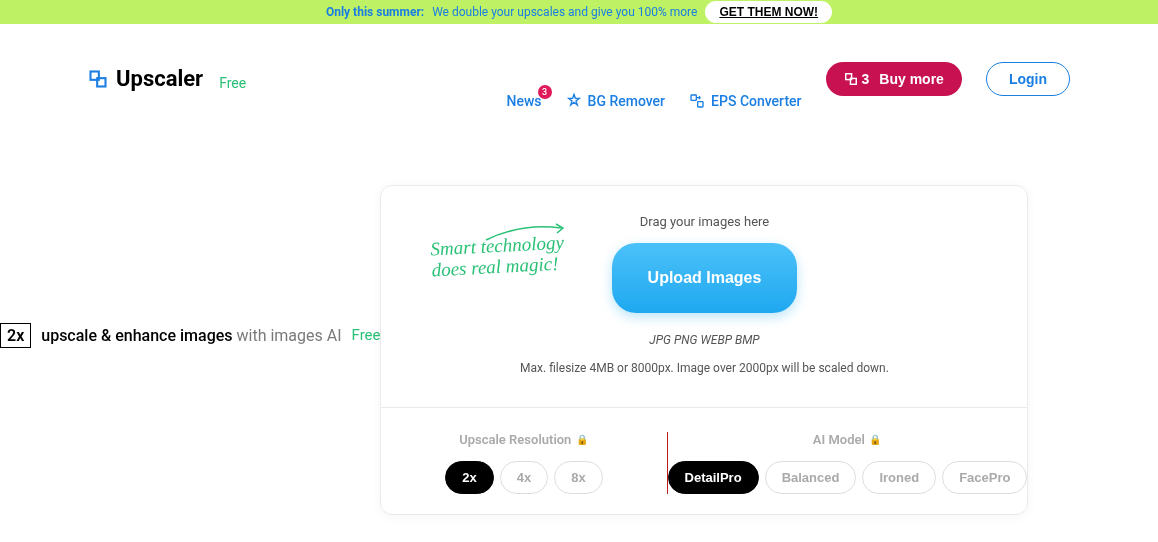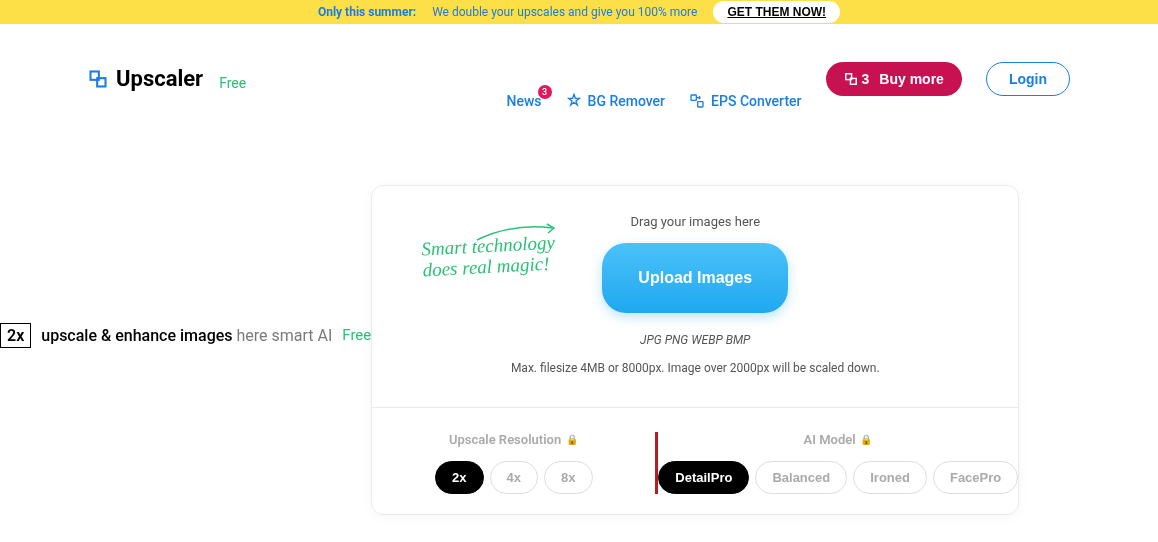--- a/index.html
+++ b/index.html
@@ -8,26 +8,26 @@
       box-sizing: border-box;
     }
     body {
       font-family: -apple-system, BlinkMacSystemFont, 'Segoe UI', Roboto, Helvetica, Arial, sans-serif;
       background: #fff;
       width: 1158px;
       height: 542px;
       overflow: hidden;
     }
     .promo-banner {
-      background: #fde047;
+      background: #bef264;
       height: 24px;
       display: flex;
       align-items: center;
       justify-content: center;
-      gap: 16px;
+      gap: 8px;
       font-size: 12px;
     }
     .promo-strong {
       font-weight: 700;
       color: #1a7ee3;
     }
     .promo-text {
       color: #1a7ee3;
     }
     .promo-button {
@@ -221,21 +221,21 @@
       display: flex;
       padding: 24px 0 20px 0;
     }
     .option-group {
       flex: 1;
       display: flex;
       flex-direction: column;
       align-items: center;
     }
     .option-group-left {
-      border-right: 3px solid #b91c1c;
+      border-right: 1px solid #b91c1c;
     }
     .option-label {
       color: #aaa;
       font-size: 13px;
       font-weight: 600;
       margin-bottom: 14px;
       display: flex;
       align-items: center;
       gap: 5px;
     }
@@ -322,21 +322,21 @@
     </button>
     <button class="login-btn">Login</button>
   </div>
 </div>
 
 <div class="main">
   <div class="headline">
     <span class="headline-box">2x</span>
     <span>
       <span class="headline-main">upscale &amp; enhance images</span>
-      <span class="headline-sub">here smart AI</span>
+      <span class="headline-sub">with images AI</span>
     </span>
     <span class="headline-free">Free</span>
   </div>
 
   <div class="upload-card">
     <div class="upload-top">
       <svg class="handwritten-arrow" viewBox="0 0 90 28">
         <path d="M 5 22 Q 40 5 80 10" fill="none" stroke="#2ac176" stroke-width="1.5"></path>
         <path d="M 75 6 L 82 10 L 76 15" fill="none" stroke="#2ac176" stroke-width="1.5"></path>
       </svg>

